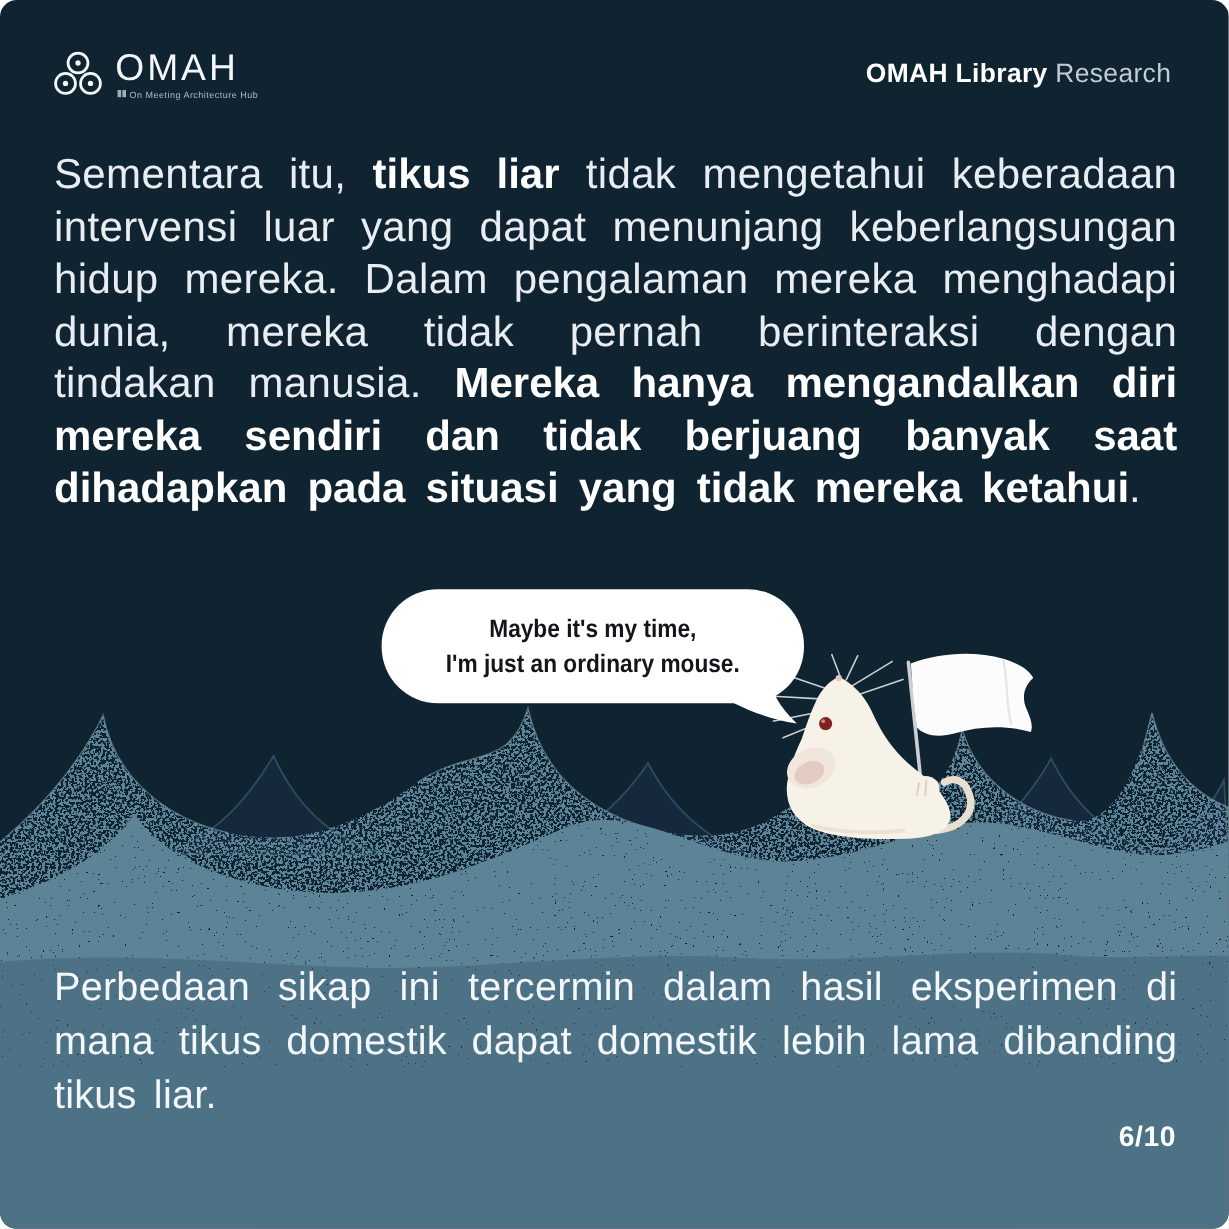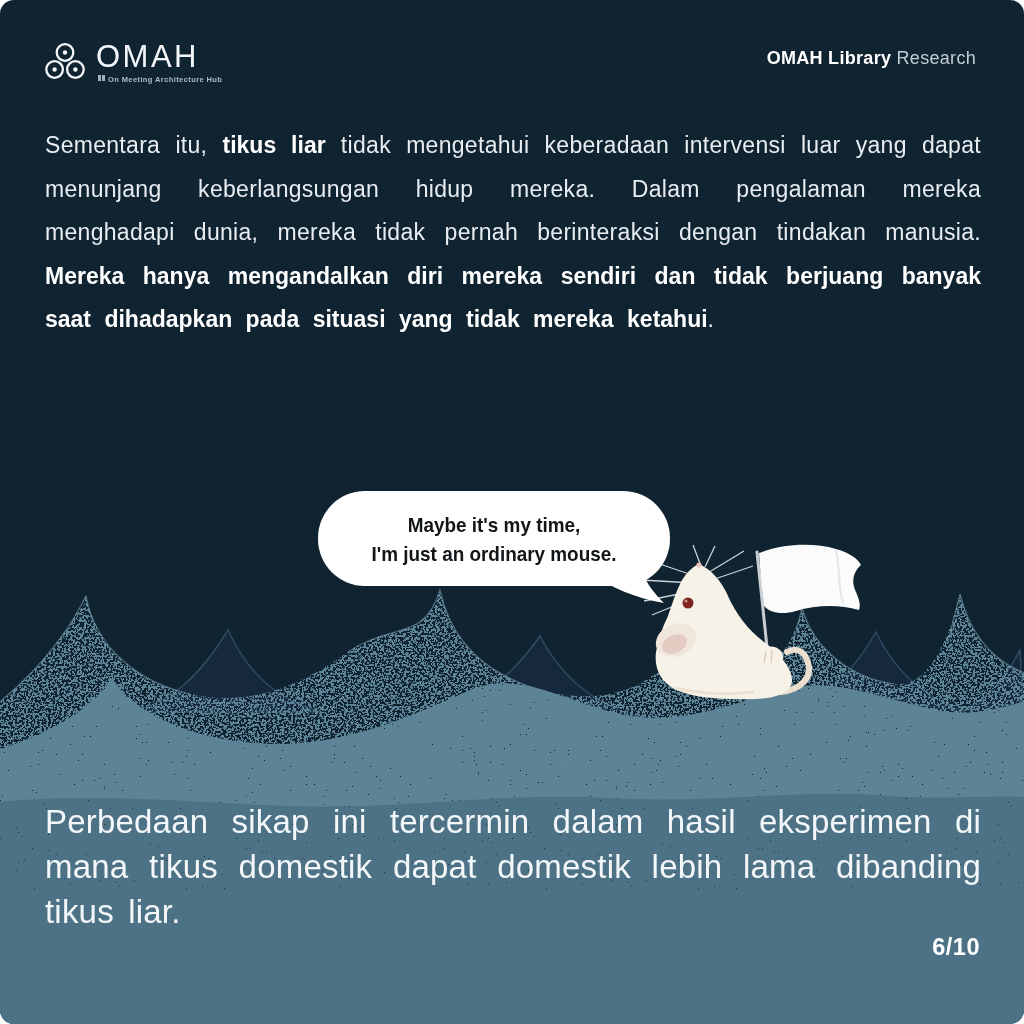--- a/index.html
+++ b/index.html
@@ -8,32 +8,32 @@
     background:#102331;overflow:hidden;border-radius:14px;
     font-family:"Liberation Sans", sans-serif;
   }
   .waves-svg{position:absolute;left:0;top:0;width:1024px;height:1024px;display:block;}
 
   
   .header-left{position:absolute;left:42px;top:40px;display:flex;align-items:flex-start;gap:8px;}
   .logo-icon{width:46px;height:46px;flex:0 0 auto;}
   .logo-textcol{display:flex;flex-direction:column;}
   .logo-word{color:#f4f7f9;font-size:31px;font-weight:500;letter-spacing:2.5px;line-height:34px;}
-  .logo-tagline{display:flex;align-items:flex-start;gap:3px;margin-top:1px;margin-left:2px;font-weight:bold;}
+  .logo-tagline{display:flex;align-items:flex-start;gap:3px;margin-top:1px;margin-left:2px;}
   .tagline-marks{display:inline-flex;gap:1px;}
   .tagline-marks i{display:block;width:3px;height:6px;background:#9fb0ba;}
   .tagline-text{color:#aebcc5;font-size:7.5px;letter-spacing:.4px;}
-  .header-right{position:absolute;right:48px;top:48px;font-size:18px;letter-spacing:.3px;}
+  .header-right{position:absolute;right:48px;top:48px;font-size:22px;letter-spacing:.3px;}
   .brand-bold{color:#ffffff;font-weight:700;}
   .brand-reg{color:#c2ccd3;font-weight:400;}
 
   
   .main-par{
     position:absolute;left:45px;top:124px;width:936px;
-    color:#e8edf1;font-size:23px;line-height:43.5px;
+    color:#e8edf1;font-size:35px;line-height:43.5px;
     text-align:justify;text-align-last:left;
     word-spacing:7px;letter-spacing:.3px;
   }
   .main-par .seg.bold{font-weight:700;color:#ffffff;letter-spacing:0;}
 
   
   .bubble-text{
     position:absolute;left:318px;top:492px;width:352px;height:94px;
     display:flex;flex-direction:column;align-items:center;justify-content:center;
     color:#121619;font-weight:700;font-size:21px;line-height:29px;

